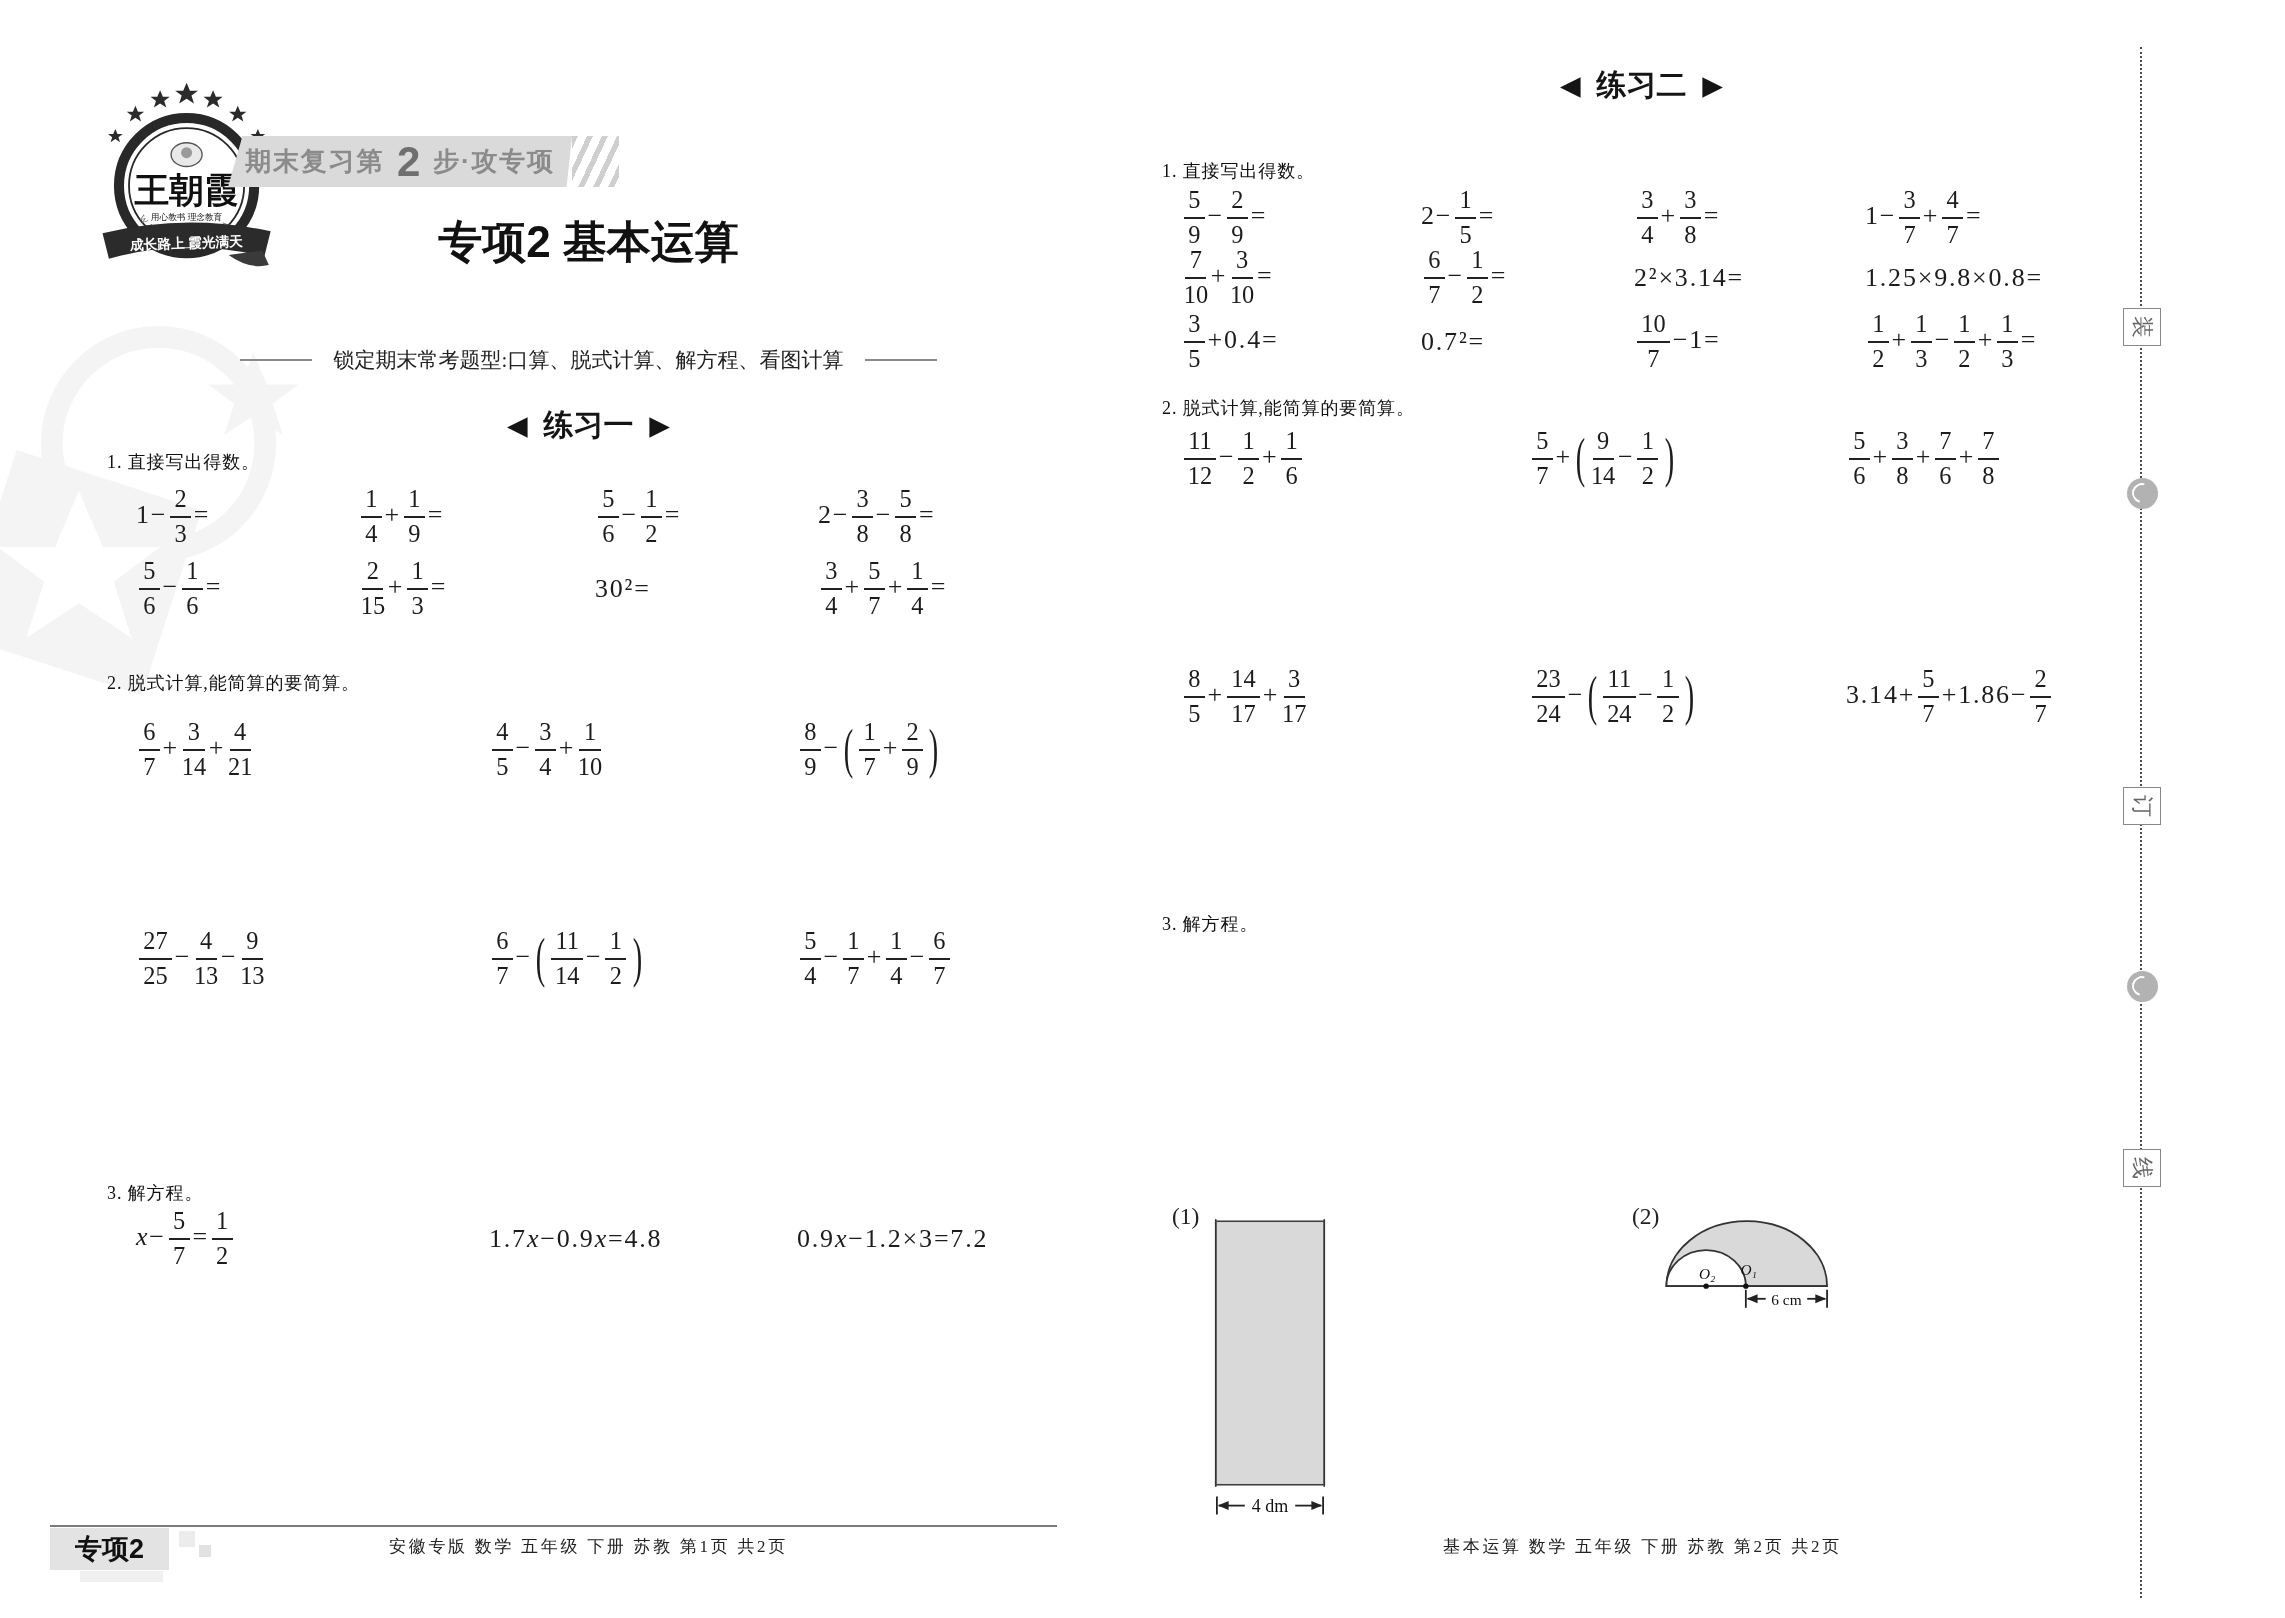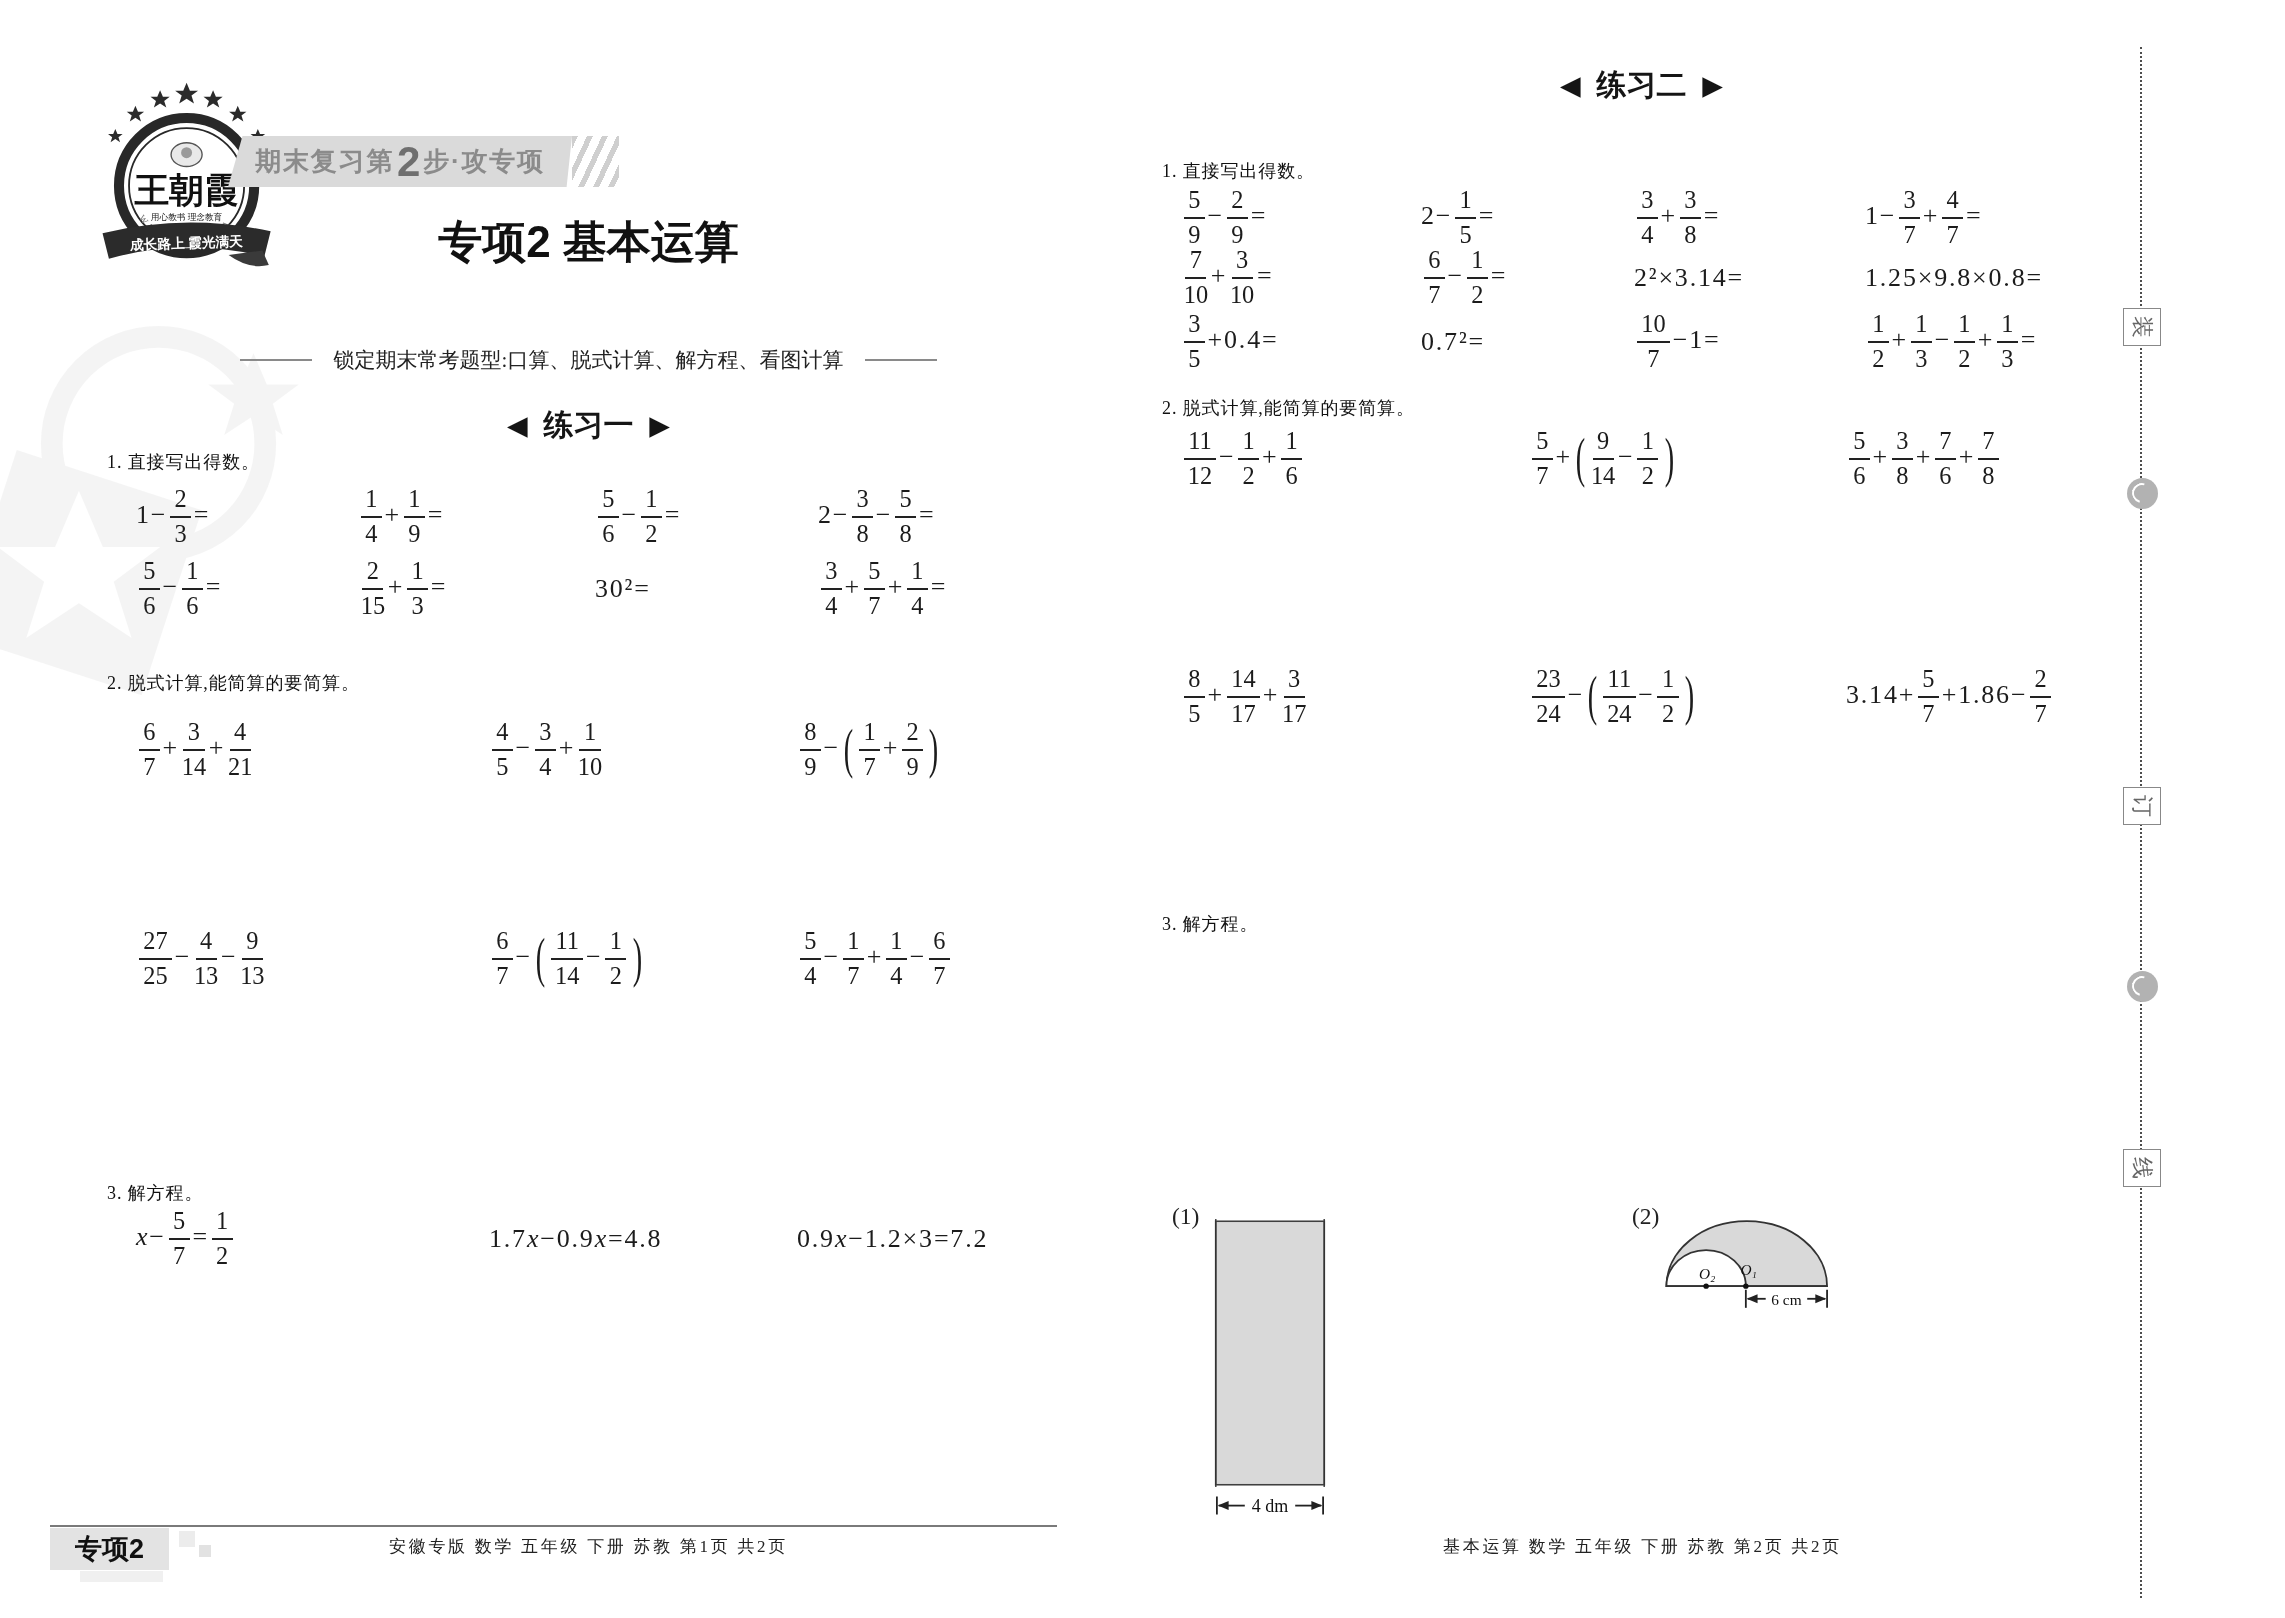--- a/index.html
+++ b/index.html
@@ -3,21 +3,21 @@
 <meta charset="utf-8">
 <style>
   html,body{margin:0;padding:0;background:#9a9a9a;}
   #stage{position:relative;width:2286px;height:1618px;background:#ffffff;overflow:hidden;
          font-family:"Liberation Serif",serif;color:#1a1a1a;}
   .abs{position:absolute;}
   
   .logo-wrap{left:90px;top:76px;width:195px;height:201px;}
   .banner{left:228px;top:136px;width:344px;height:51px;background:#dadada;
           clip-path:polygon(14.5px 0,100% 0,calc(100% - 5.4px) 100%,0 100%);
-          display:flex;align-items:center;justify-content:center;gap:1px;
+          display:flex;align-items:center;justify-content:center;gap:11px;
           font-family:"Liberation Sans",sans-serif;font-weight:bold;color:#8b8b8b;}
   .banner .btxt{font-size:26px;letter-spacing:1.8px;}
   .banner .big2{font-size:42px;color:#6f6f6f;line-height:1;margin:0 1.8px;}
   .banner-hatch{left:572px;top:136px;width:47px;height:51px;
           background:repeating-linear-gradient(115deg,#cfcfcf 0 5.4px,#ffffff 5.4px 13.6px);}
   
   .ltitle{left:136px;top:213px;width:905px;text-align:center;
           font-family:"Liberation Sans",sans-serif;font-weight:bold;font-size:44px;color:#111;}
   .lsub{left:136px;top:286px;width:905px;text-align:center;
         font-family:"Liberation Sans",sans-serif;font-weight:bold;font-size:28px;letter-spacing:7.2px;}

